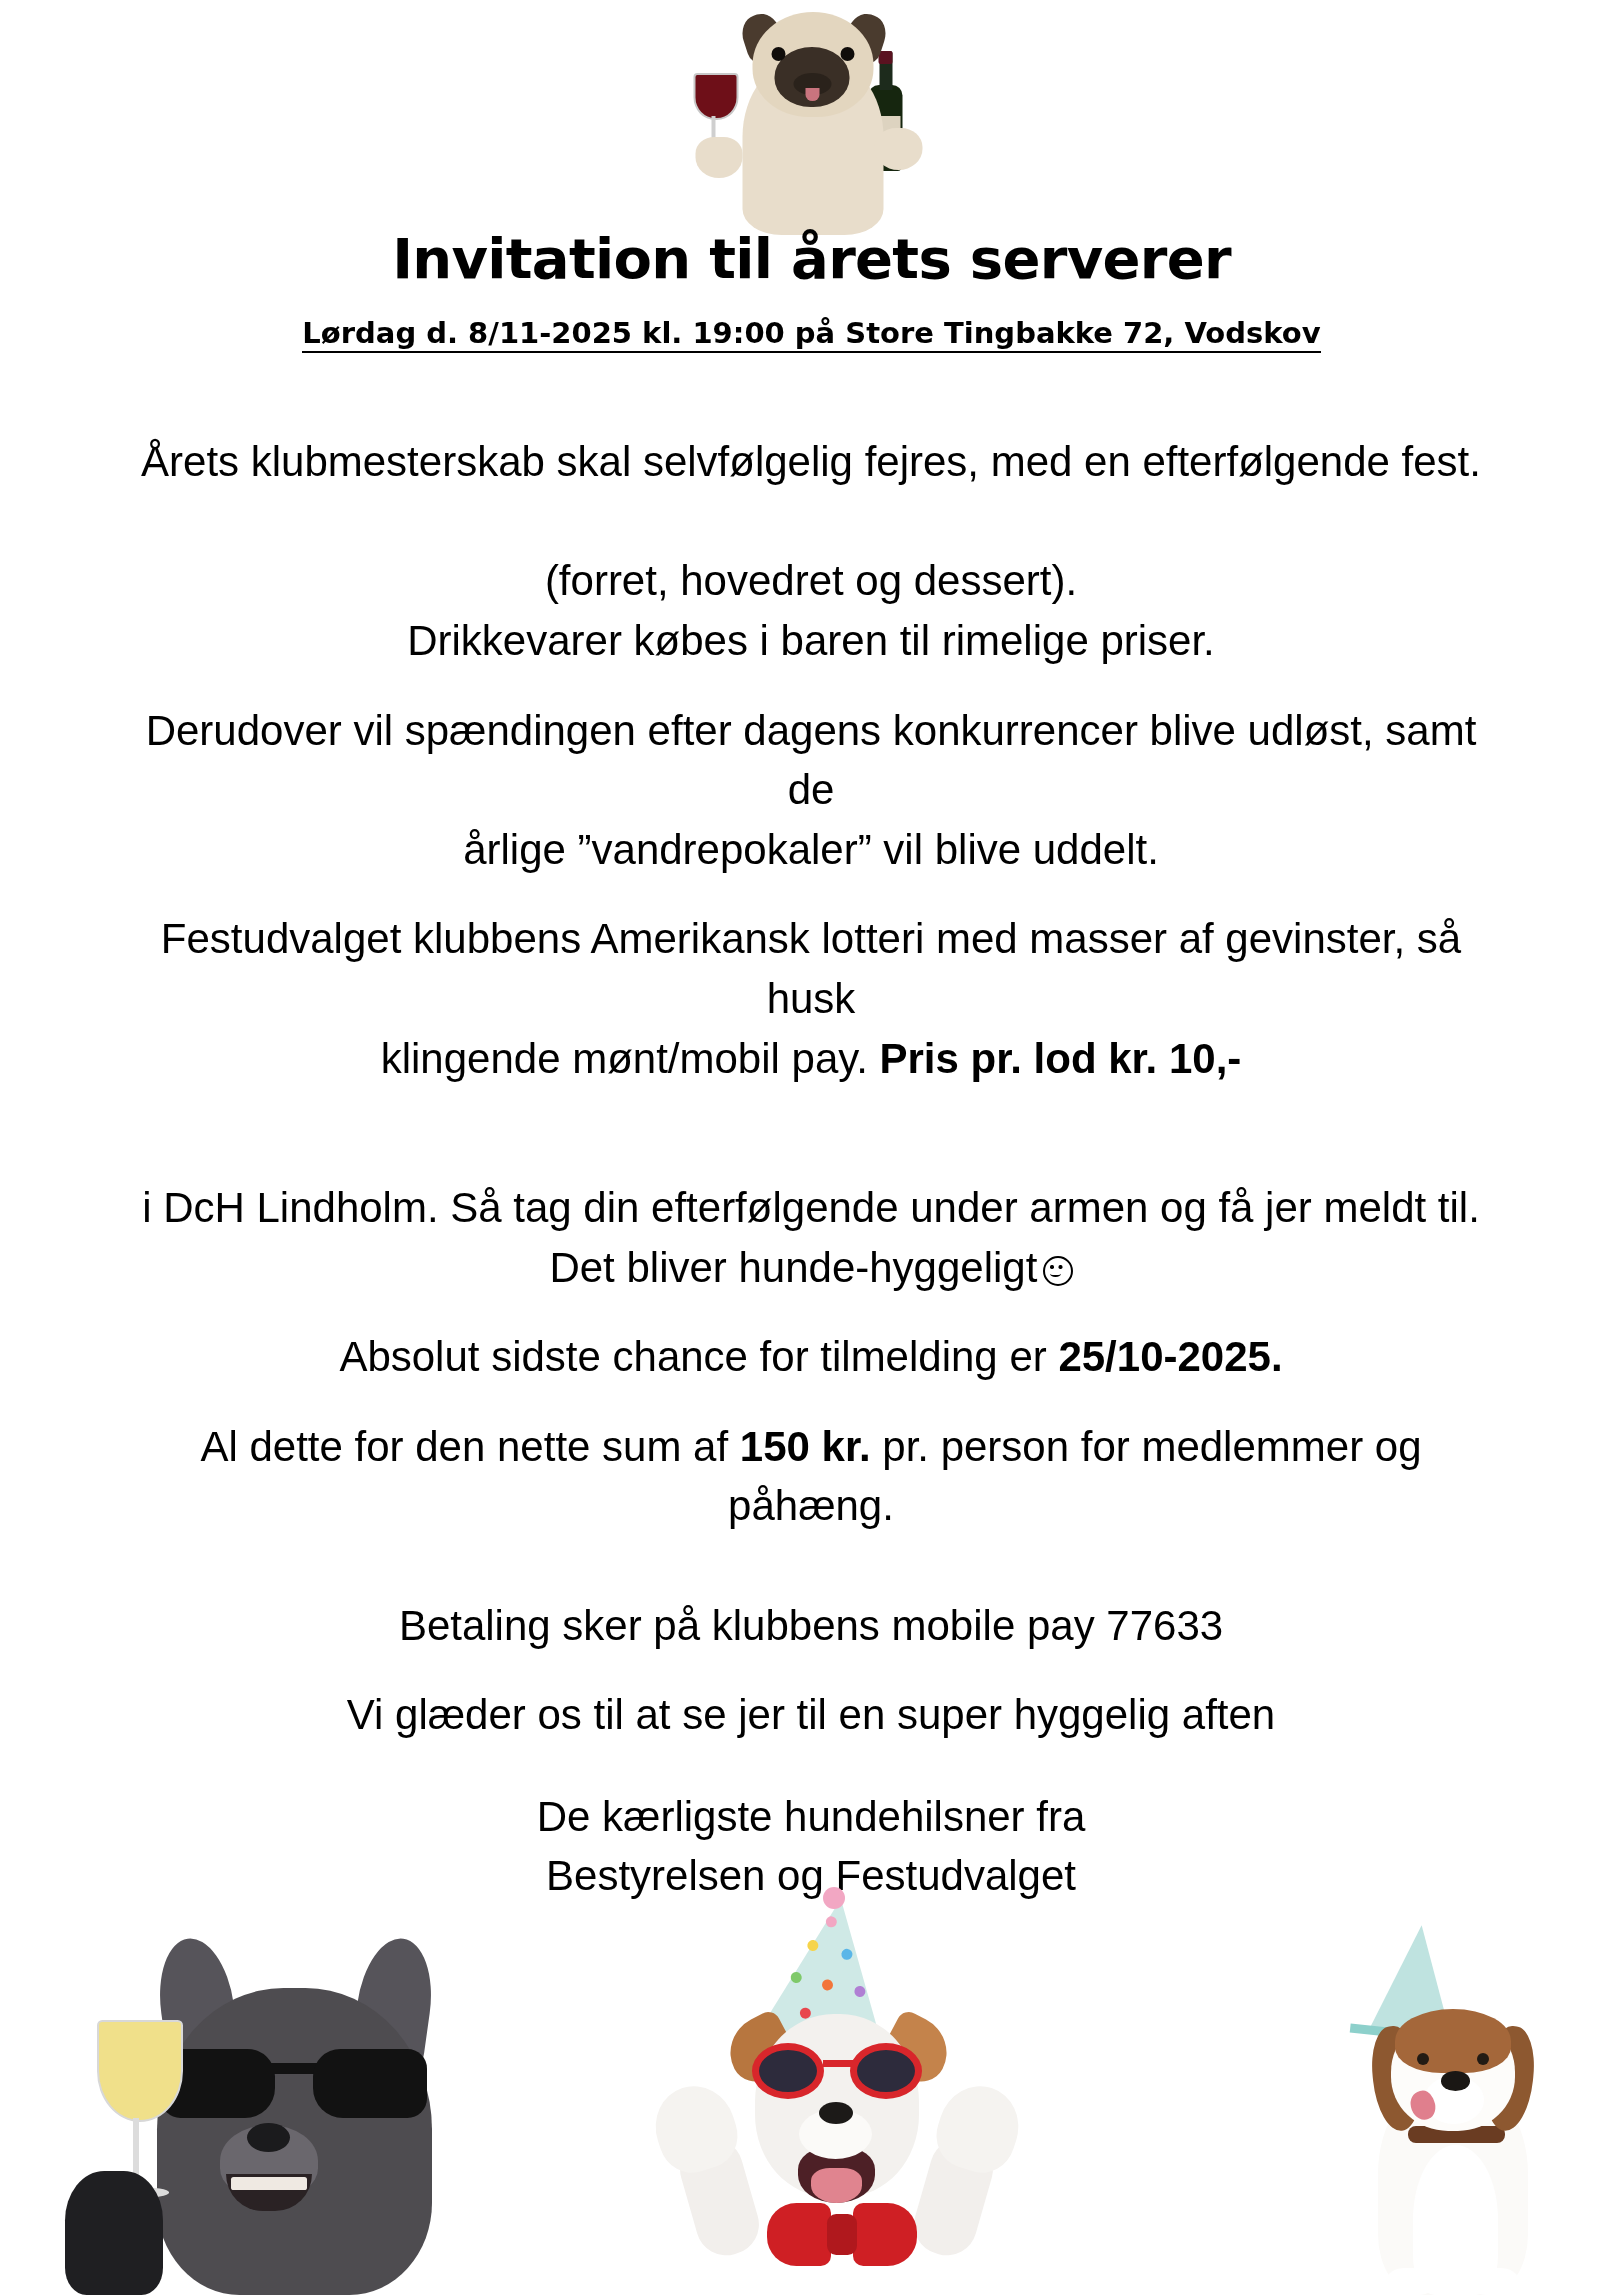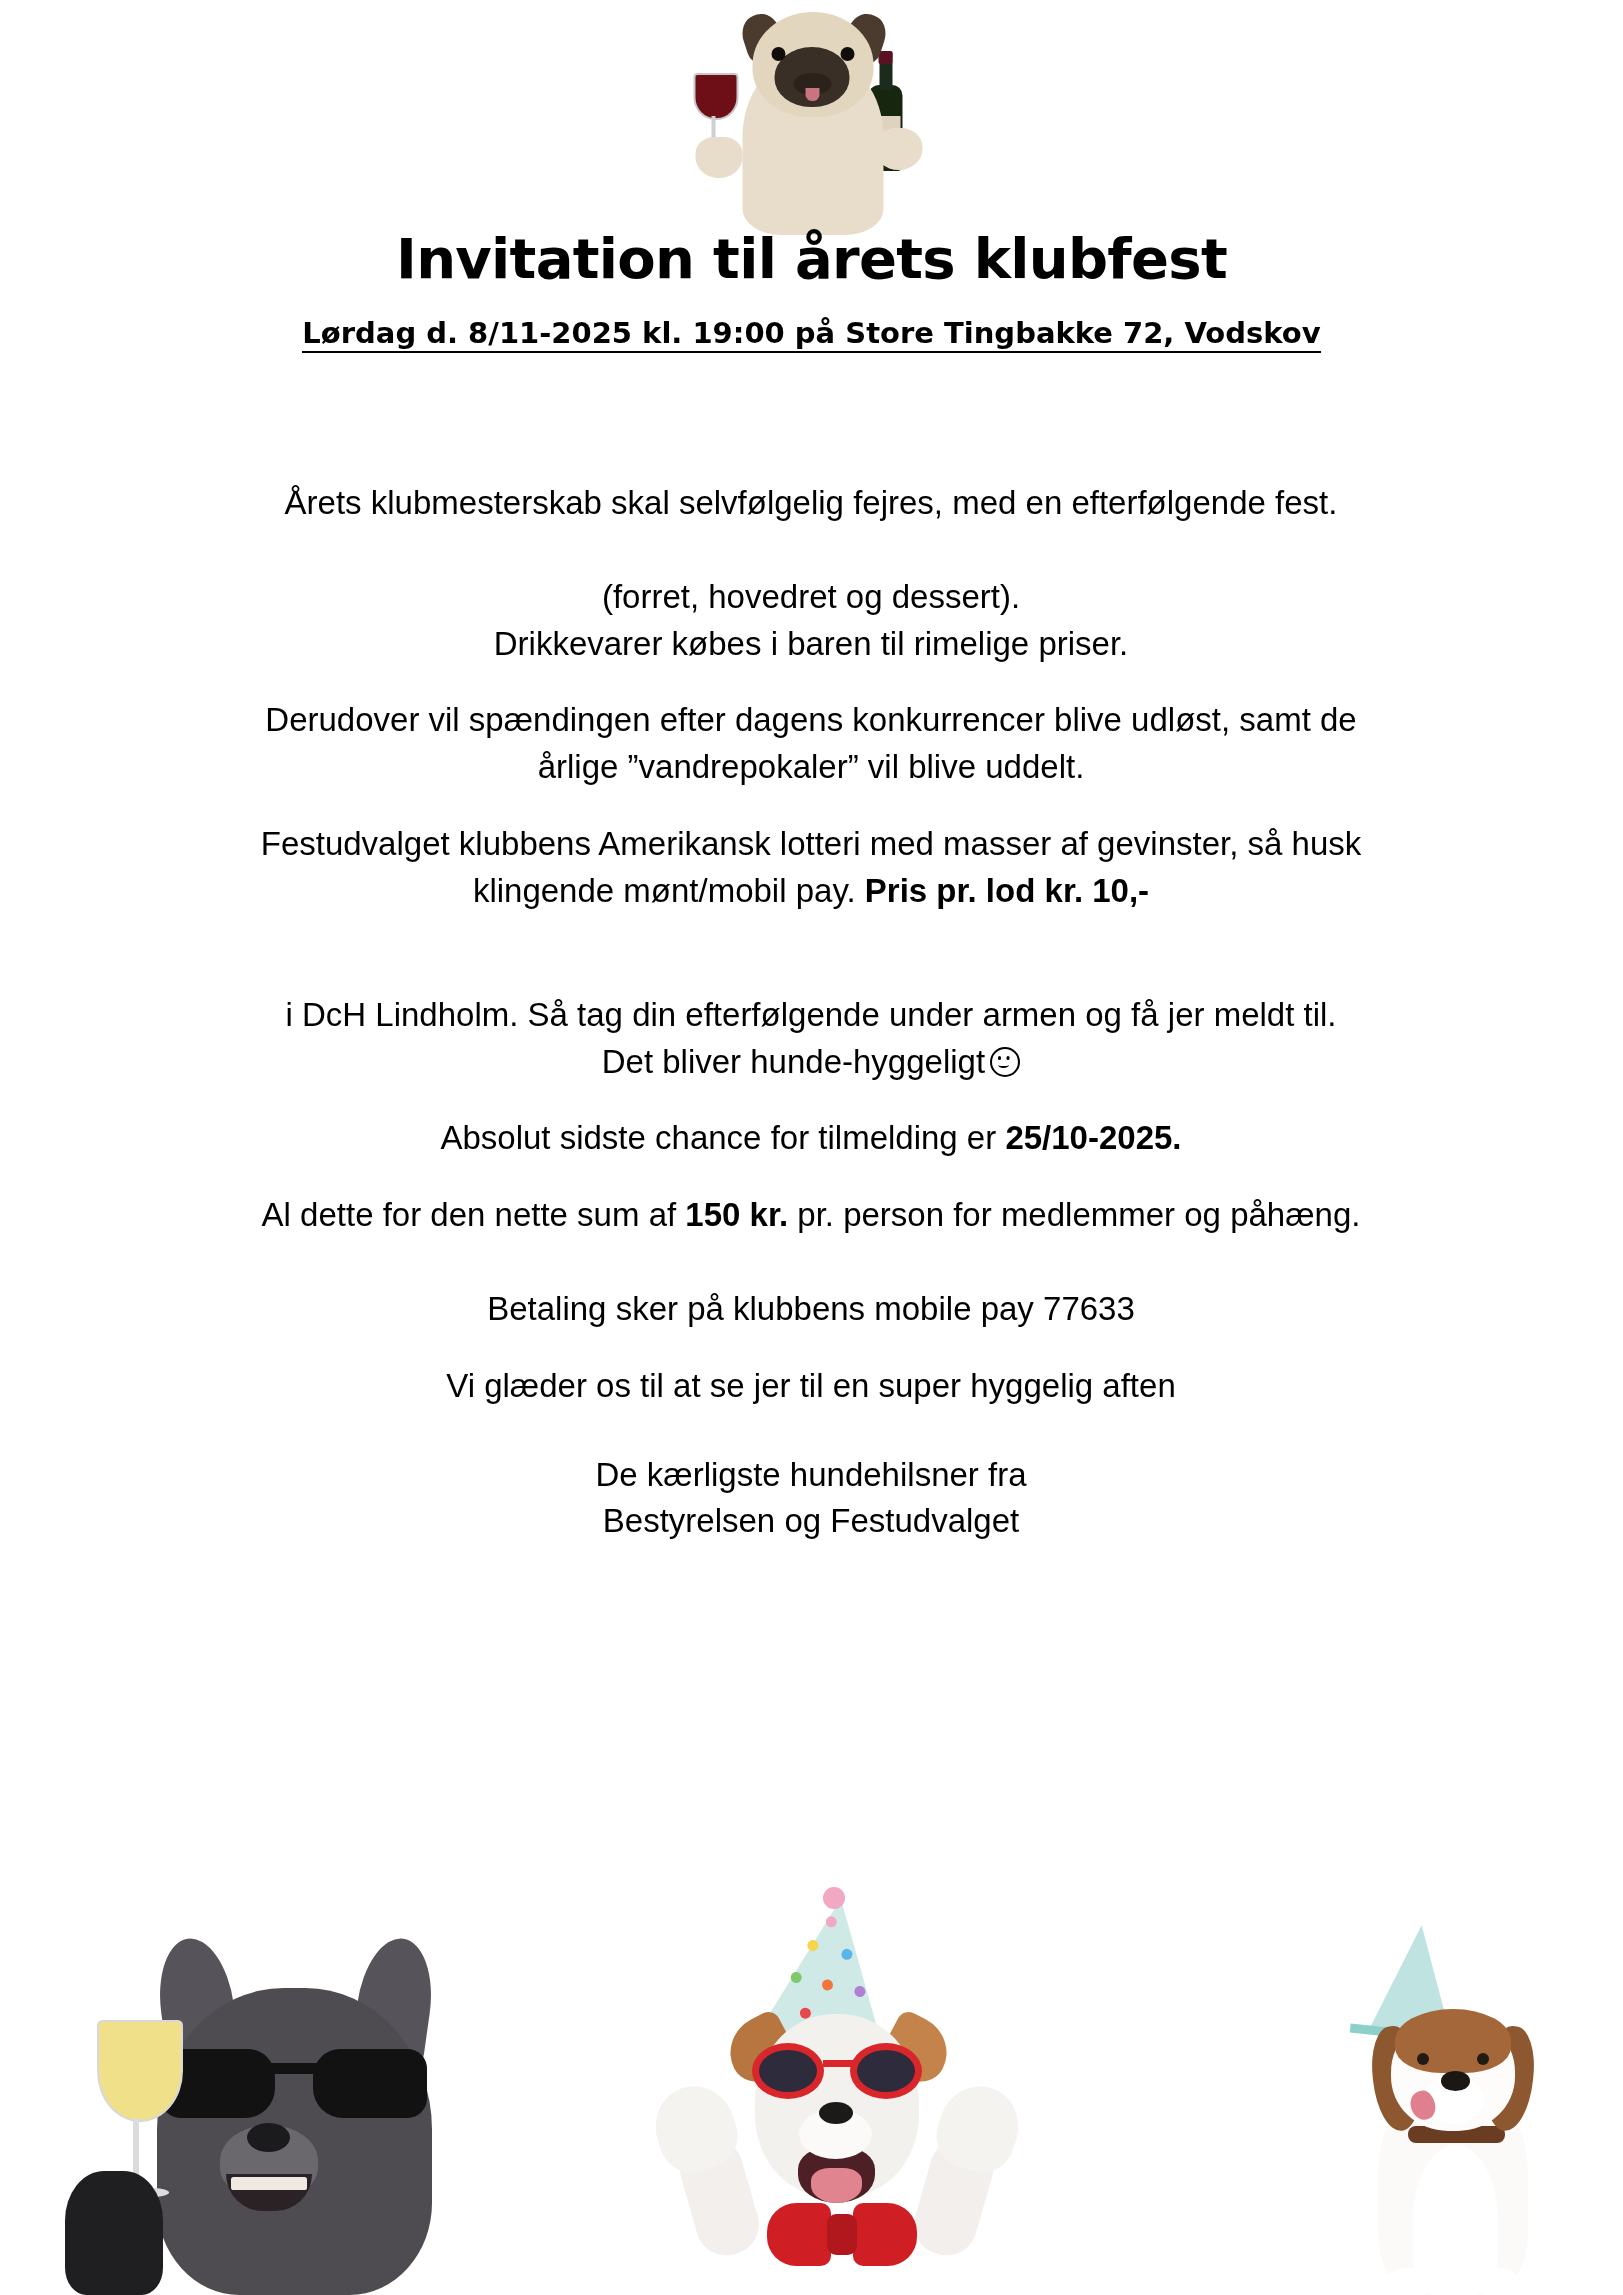--- a/index.html
+++ b/index.html
@@ -201,23 +201,22 @@
   }
 
   
   .body-copy {
     position: absolute;
     top: 432px;
     left: 124px;
     width: 1374px;
     text-align: center;
     font-family: "Liberation Sans", sans-serif;
-    font-size: 33px;
+    font-size: 42px;
     line-height: 1.42;
-    margin-top: 48px;
   }
   .para {
     margin: 0 0 30px 0;
   }
   .para:last-child { margin-bottom: 0; }
   .para .b { font-weight: bold; }
   .spacer-lg { height: 11.8px; }
   .smiley {
     display: inline-block;
     width: 26px; height: 26px;
@@ -668,21 +667,21 @@
       <div class="pug-ear-r"></div>
       <div class="pug-head"></div>
       <div class="pug-face"></div>
       <div class="pug-eye-l"></div>
       <div class="pug-eye-r"></div>
       <div class="pug-muzzle"></div>
       <div class="pug-tongue"></div>
     </div>
   </div>
 
-  <div class="headline">Invitation til årets klubfest</div>
+  <div class="headline">Invitation til årets serverer</div>
   <div class="subhead">
     <span>Lørdag d. 8/11-2025 kl. 19:00 på Store Tingbakke 72, Vodskov</span>
   </div>
 
   <div class="body-copy">
 
     <p class="para">
       <span>Årets klubmesterskab skal selvfølgelig fejres, med en efterfølgende fest.</span><br>
       <br>
       <span>(forret, hovedret og dessert).</span><br>

